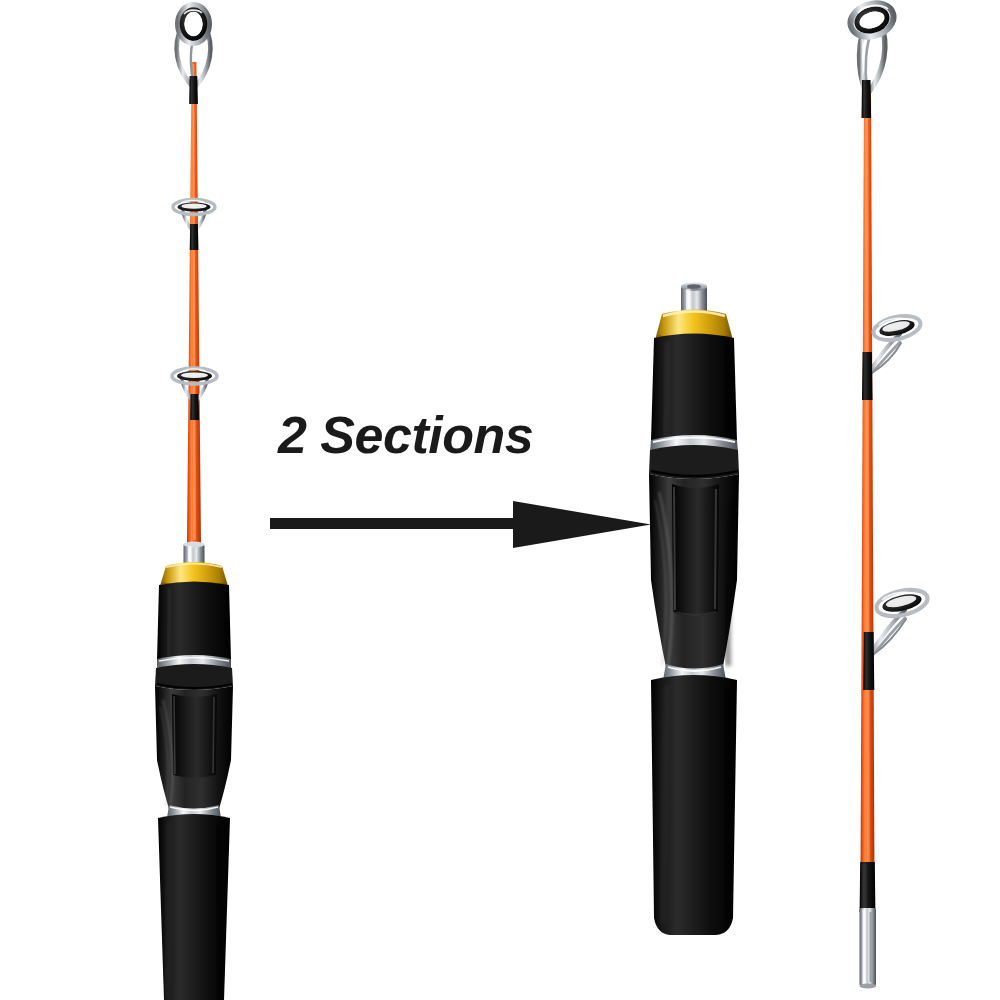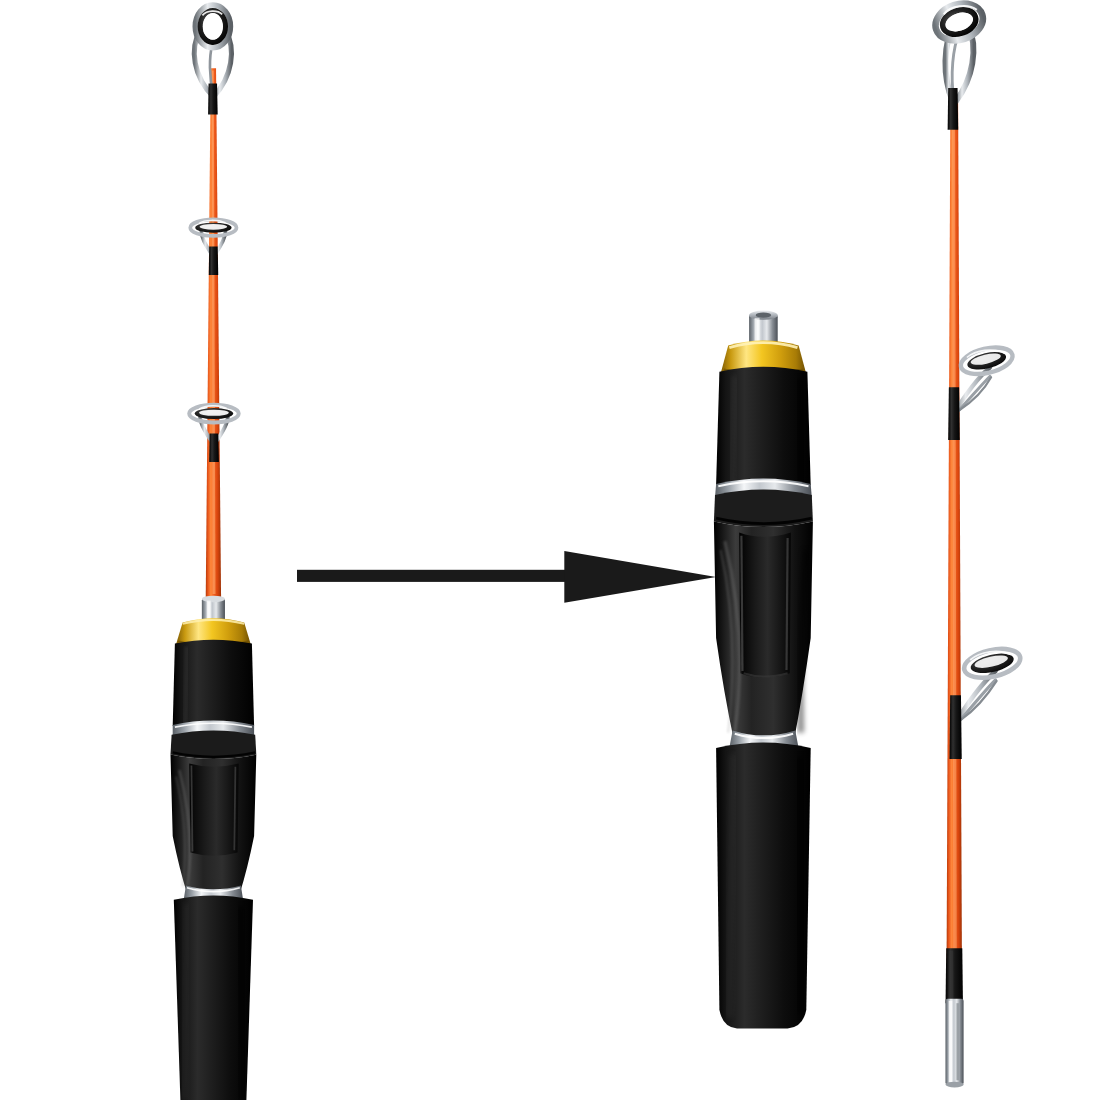--- a/index.html
+++ b/index.html
@@ -338,14 +338,15 @@
 
       <g>
         <rect x="859.5" y="908" width="16.5" height="78" rx="2" fill="url(#gChrome)"></rect>
         <rect x="862.5" y="910" width="3.2" height="74" fill="#ffffff" opacity="0.75"></rect>
         <rect x="869.5" y="912" width="2.2" height="70" fill="#8d9399" opacity="0.8"></rect>
         <ellipse cx="867.8" cy="986" rx="8.3" ry="2.6" fill="#9aa0a6"></ellipse>
       </g>
     </g>
   </svg>
 
+  <div class="caption">2 Sections</div>
 
 </div>
 
 </body></html>

